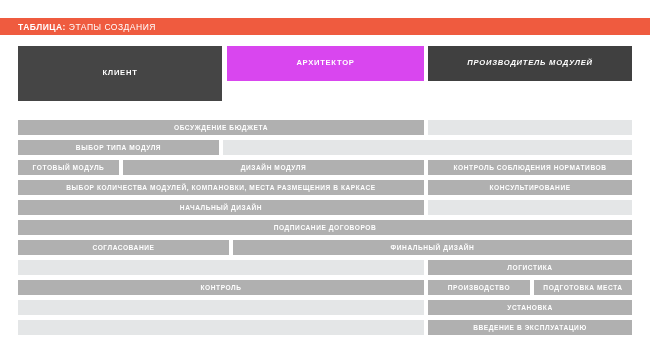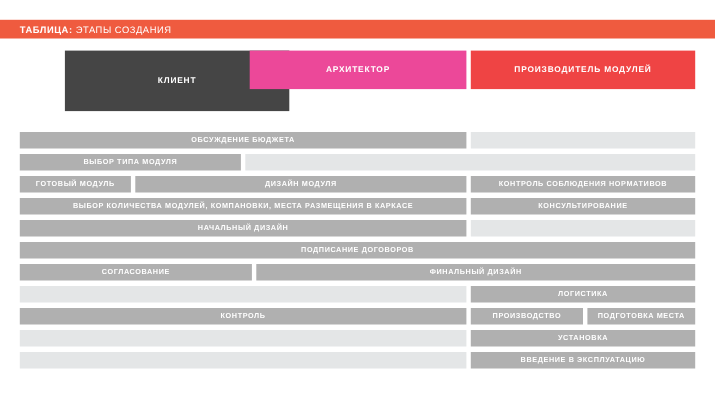--- a/index.html
+++ b/index.html
@@ -35,23 +35,23 @@
     position: absolute;
     display: flex; align-items: center; justify-content: center;
     color: #ffffff;
     font-size: 7.6px;
     font-weight: bold;
     letter-spacing: 0.75px;
     text-align: center;
     line-height: 1.1;
     white-space: nowrap;
   }
-  .box-client { left: 0; top: 0; width: 204px; height: 55px; background: #454545; margin-left: 41px; }
-  .box-arch   { left: 209px; top: 0; width: 197px; height: 35px; background: #ec4899; }
-  .box-manuf  { left: 410px; top: 0; width: 204px; height: 35px; background: #ef4444; }
+  .box-client { left: 0; top: 0; width: 204px; height: 55px; background: #454545; }
+  .box-arch   { left: 209px; top: 0; width: 197px; height: 35px; background: #d946ef; }
+  .box-manuf  { left: 410px; top: 0; width: 204px; height: 35px; background: #404040; font-style: italic; }
   .box-company{ left: 209px; top: 39px; width: 405px; height: 28px; background: #454545; }
 
   
   .grid { position: absolute; left: 18px; top: 120px; width: 614px; }
   .row { position: relative; height: 15px; margin-bottom: 5px; }
   .cell {
     position: absolute; top: 0; height: 15px;
     display: flex; align-items: center; justify-content: center;
     font-size: 6.6px;
     font-weight: bold;

